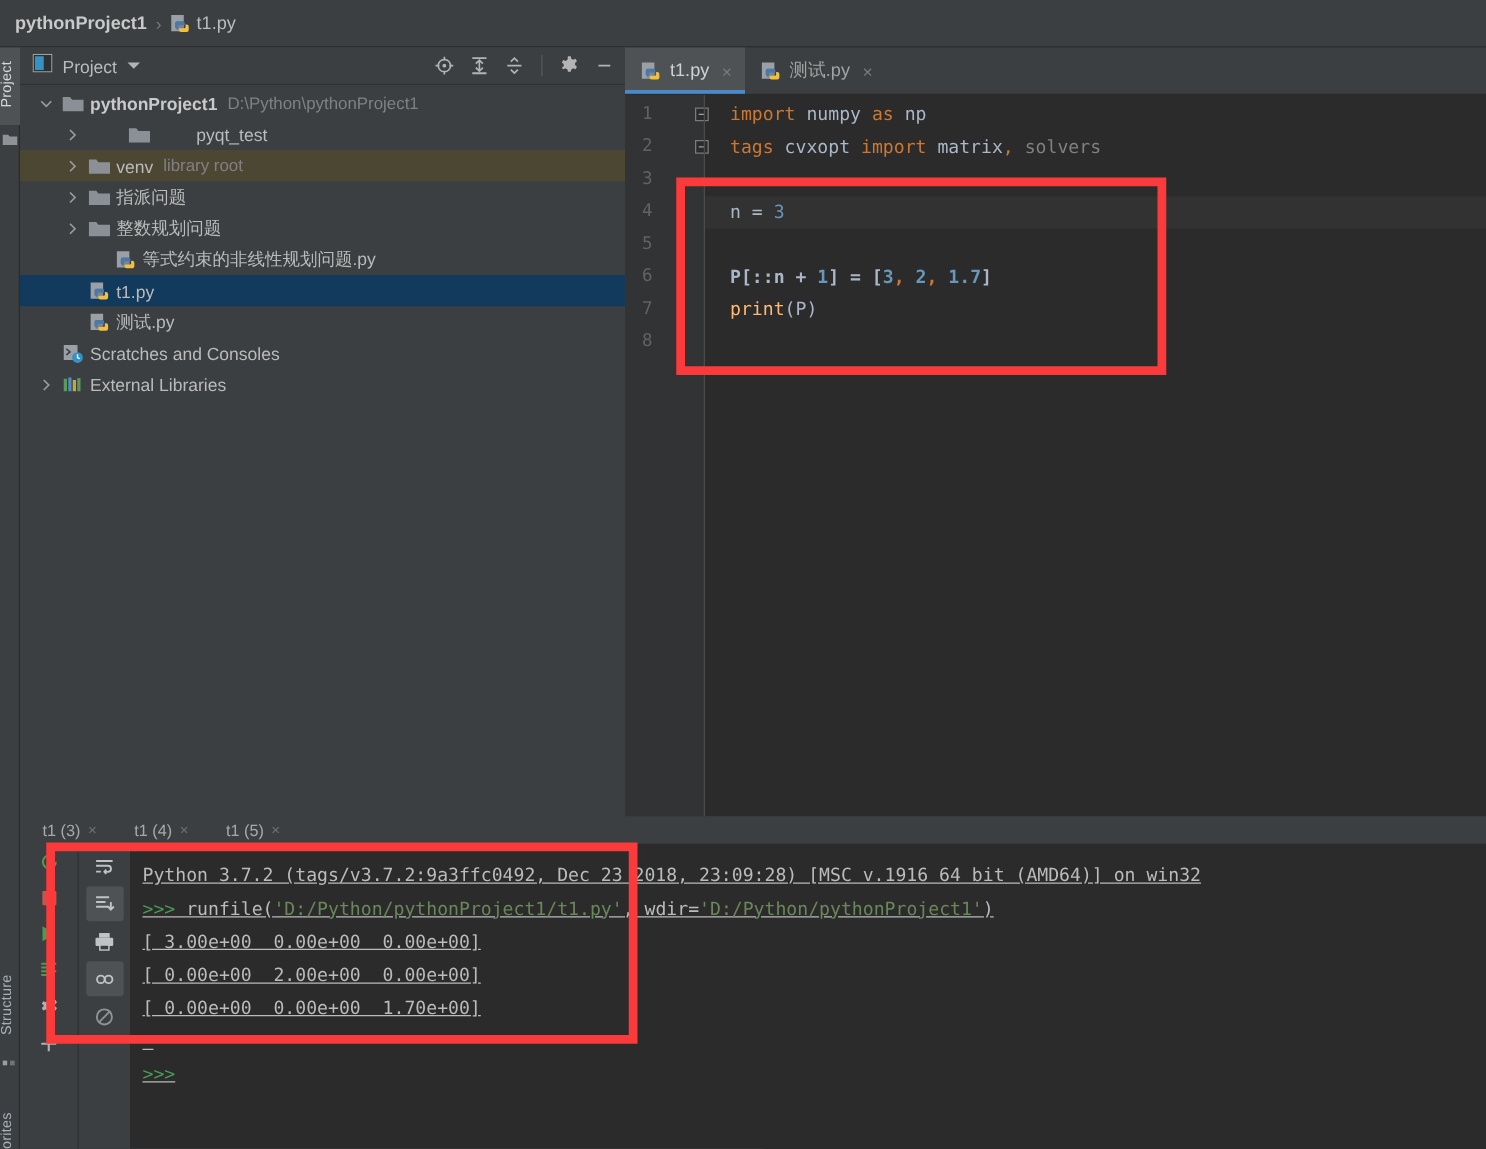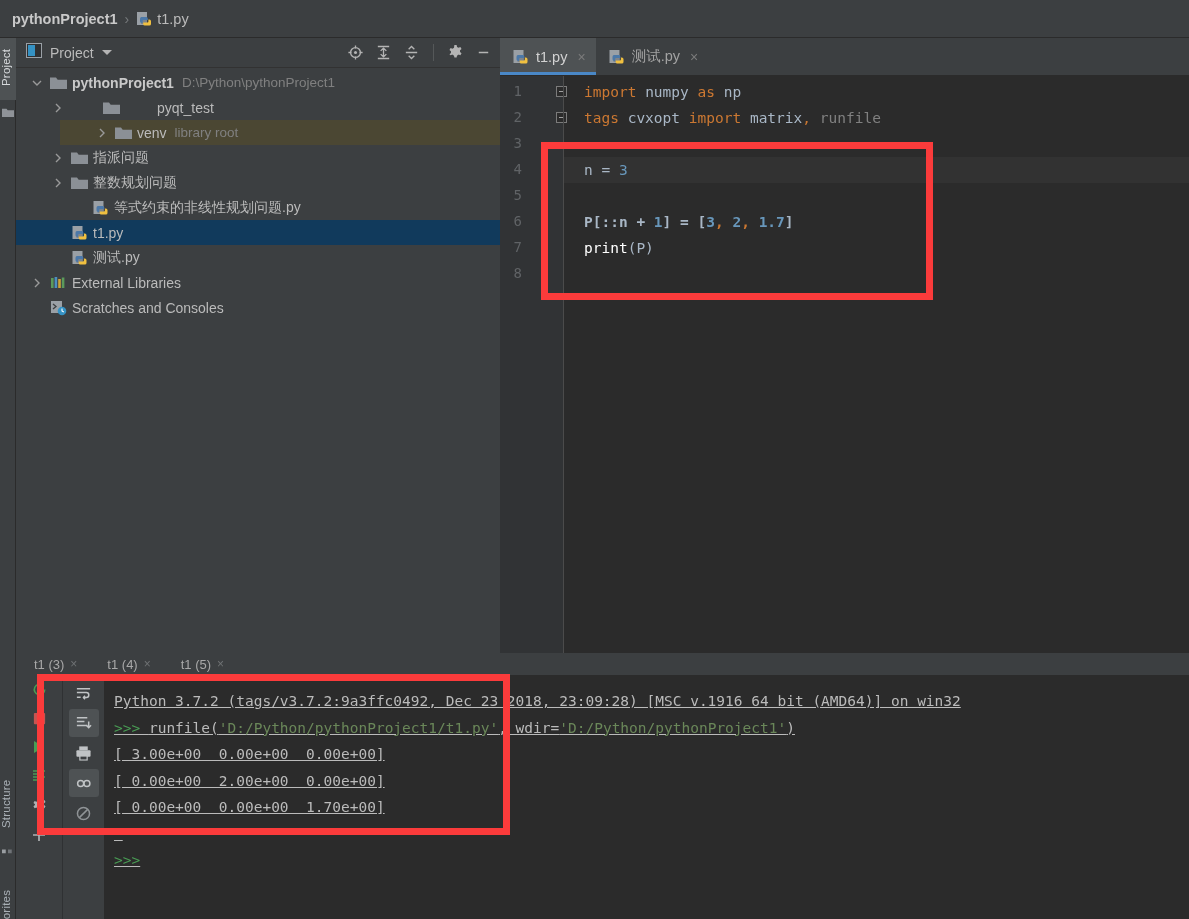--- a/index.html
+++ b/index.html
@@ -128,21 +128,21 @@
   .cline {
     position: absolute; left: 16px; white-space: pre; line-height: 26px; height: 26px;
   }
   .caret-row {
     position: absolute; left: 64px; right: 0; height: 26px; background: #323232;
   }
   
   .kw   { color: #cc7832; }
   .id   { color: #a9b7c6; }
   .num  { color: #6897bb; }
-  .bi   { color: #ffffff; }
+  .bi   { color: #fdba74; }
   .comma{ color: #cc7832; }
   .dim  { color: #808080; }
 
   
   .bottompanel {
     position: absolute; left: 16px; top: 653px; width: 1173px; height: 266px;
     background: #3c3f41;
   }
   .runtabs {
     height: 22px; display: flex; align-items: center; gap: 0px;
@@ -285,21 +285,21 @@
               <path d="M2 1l4 4-4 4" stroke="#9a9a9a" stroke-width="1.4" fill="none"></path>
             </svg>
           </span>
           <span style="margin-left: 6px; display: inline-flex;">
             <svg class="ico" viewBox="0 0 17 16">
               <path d="M0 2.5h6l1.7 2.2H17V14H0z" fill="#8b9096"></path>
             </svg>
           </span>
           <span class="tlabel">pyqt_test</span>
         </div>
-        <div class="trow hl-venv" style="padding-left: 35px; margin-left: 44px;">
+        <div class="trow hl-venv" style="padding-left: 35px;">
           <span class="arrow">
             <svg width="8" height="10" viewBox="0 0 8 10">
               <path d="M2 1l4 4-4 4" stroke="#9a9a9a" stroke-width="1.4" fill="none"></path>
             </svg>
           </span>
           <span style="margin-left: 6px; display: inline-flex;">
             <svg class="ico" viewBox="0 0 17 16">
               <path d="M0 2.5h6l1.7 2.2H17V14H0z" fill="#8b9096"></path>
             </svg>
           </span>
@@ -362,46 +362,46 @@
             <svg class="ico" viewBox="0 0 16 16">
               <rect x="1" y="1" width="10" height="13" fill="#9aa0a6"></rect>
               <path d="M5 6h6v7H5z" fill="#7f848a"></path>
               <path d="M7 6h3.2a1.6 1.6 0 011.6 1.6V9H7.6a1 1 0 00-1 1v2h-.9A1.7 1.7 0 014 10.3V7.7A1.7 1.7 0 015.7 6z" fill="#4b78a8"></path>
               <path d="M12 14.6H8.8a1.6 1.6 0 01-1.6-1.6v-1.4h4.2a1 1 0 001-1v-2h.9A1.7 1.7 0 0115 10.3v2.6a1.7 1.7 0 01-1.7 1.7z" fill="#f0c040"></path>
             </svg>
           </span>
           <span class="tlabel">测试.py</span>
         </div>
         <div class="trow" style="padding-left: 14px;">
+          <span class="arrow"></span>
+          <span style="margin-left: 6px; display: inline-flex;">
+            <svg class="ico" viewBox="0 0 17 16">
+              <rect x="1" y="1" width="11" height="12" fill="#9aa0a6"></rect>
+              <path d="M3 4l3 2.5L3 9" stroke="#3c3f41" stroke-width="1.3" fill="none"></path>
+              <circle cx="12" cy="11" r="4.3" fill="#3592c4"></circle>
+              <path d="M12 8.4V11l1.8 1" stroke="#fff" stroke-width="1.1" fill="none"></path>
+            </svg>
+          </span>
+          <span class="tlabel">Scratches and Consoles</span>
+        </div>
+        <div class="trow" style="padding-left: 14px;">
           <span class="arrow">
             <svg width="8" height="10" viewBox="0 0 8 10">
               <path d="M2 1l4 4-4 4" stroke="#9a9a9a" stroke-width="1.4" fill="none"></path>
             </svg>
           </span>
           <span style="margin-left: 6px; display: inline-flex;">
             <svg class="ico" viewBox="0 0 17 16">
               <rect x="1" y="3" width="2.6" height="10" fill="#5b9a5b"></rect>
               <rect x="4.6" y="2" width="2.6" height="11" fill="#4c8fc0"></rect>
               <rect x="8.2" y="4" width="2.6" height="9" fill="#cba43a"></rect>
               <rect x="11.8" y="2.5" width="2.6" height="10.5" fill="#5b9a5b"></rect>
             </svg>
           </span>
           <span class="tlabel">External Libraries</span>
-        </div>
-        <div class="trow" style="padding-left: 14px;">
-          <span class="arrow"></span>
-          <span style="margin-left: 6px; display: inline-flex;">
-            <svg class="ico" viewBox="0 0 17 16">
-              <rect x="1" y="1" width="11" height="12" fill="#9aa0a6"></rect>
-              <path d="M3 4l3 2.5L3 9" stroke="#3c3f41" stroke-width="1.3" fill="none"></path>
-              <circle cx="12" cy="11" r="4.3" fill="#3592c4"></circle>
-              <path d="M12 8.4V11l1.8 1" stroke="#fff" stroke-width="1.1" fill="none"></path>
-            </svg>
-          </span>
-          <span class="tlabel">Scratches and Consoles</span>
         </div>
       </div>
   </div>
 
   <div class="editorwrap">
     <div class="tabbar" id="tabbar">
         <div class="etab active">
           <span style="display: inline-flex;">
             <svg class="ico" viewBox="0 0 16 16">
               <rect x="1" y="1" width="10" height="13" fill="#9aa0a6"></rect>
@@ -436,21 +436,21 @@
           <div class="ln" style="top: 137px;">6</div>
           <div class="ln" style="top: 163px;">7</div>
           <div class="ln" style="top: 189px;">8</div>
           <div class="foldbox" style="top: 10px;"></div>
           <div class="foldbox" style="top: 36px;"></div>
         </div>
       <div class="foldline"></div>
       <div class="caret-row" id="caretrow" style="top: 81px;"></div>
       <div class="codelines" id="codelines">
           <div class="cline" style="top: 3px;"><span class="kw">import</span><span class="id"> </span><span class="id">numpy</span><span class="id"> </span><span class="kw">as</span><span class="id"> </span><span class="id">np</span></div>
-          <div class="cline" style="top: 29px;"><span class="kw">tags</span><span class="id"> </span><span class="id">cvxopt</span><span class="id"> </span><span class="kw">import</span><span class="id"> </span><span class="id">matrix</span><span class="comma">,</span><span class="dim"> runfile</span></div>
+          <div class="cline" style="top: 29px;"><span class="kw">tags</span><span class="id"> </span><span class="id">cvxopt</span><span class="id"> </span><span class="kw">import</span><span class="id"> </span><span class="id">matrix</span><span class="comma">,</span><span class="dim"> solvers</span></div>
           <div class="cline" style="top: 55px;"></div>
           <div class="cline" style="top: 81px;"><span class="id">n </span><span class="id">= </span><span class="num">3</span></div>
           <div class="cline" style="top: 133px; font-weight: bold;"><span class="id">P[::n + </span><span class="num">1</span><span class="id">] = [</span><span class="num">3</span><span class="comma">,</span><span class="id"> </span><span class="num">2</span><span class="comma">,</span><span class="id"> </span><span class="num">1.7</span><span class="id">]</span></div>
           <div class="cline" style="top: 159px;"><span class="bi">print</span><span class="id">(P)</span></div>
           <div class="cline" style="top: 185px;"></div>
         </div>
     </div>
   </div>
 
   <div class="bottompanel">

